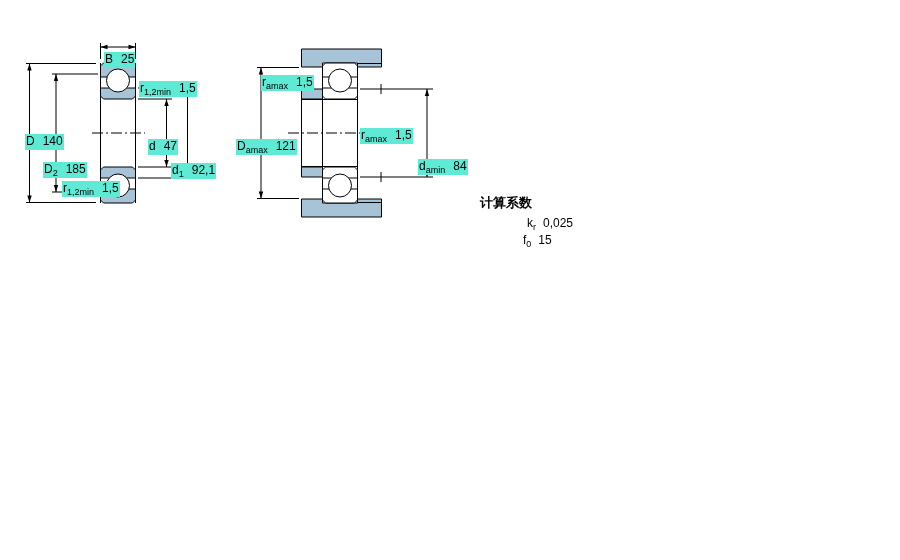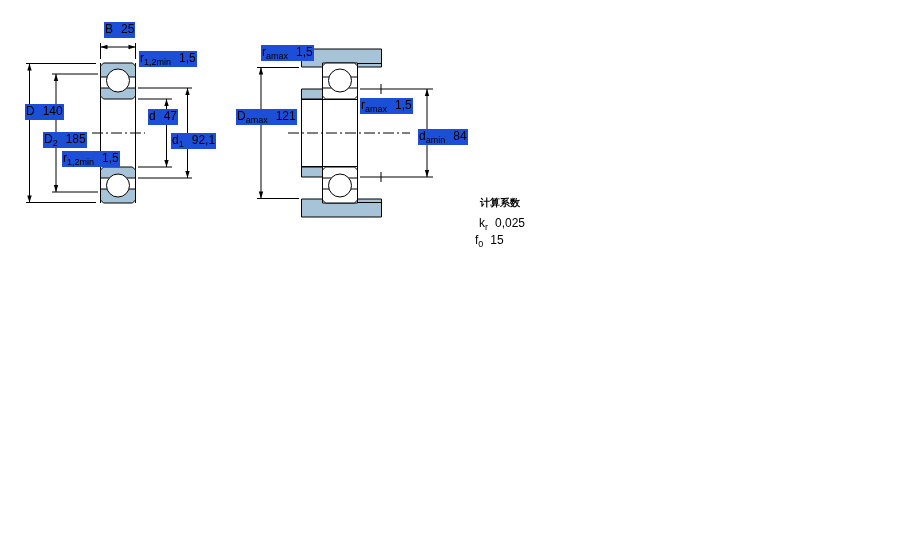--- a/index.html
+++ b/index.html
@@ -2,30 +2,30 @@
 <html><head>
 <meta charset="utf-8">
 <style>
   html,body{margin:0;padding:0;background:#ffffff;}
   .canvas{
     position:relative;width:900px;height:560px;background:#ffffff;
     font-family:"Liberation Sans",sans-serif;color:#000;overflow:hidden;
   }
   .linework{position:absolute;left:0;top:0;}
   .dim-label{
-    position:absolute;font-size:12px;line-height:15px;background:#1d4ed8;
-    padding:0 1px;white-space:nowrap;
+    position:absolute;font-size:12px;line-height:15px;background:#5eead4;
+    padding:0 1px;white-space:nowrap;margin-top:30px;
   }
   .dim-label sub{font-size:9px;line-height:1;}
   .dim-label .val{margin-left:8px;}
   .factors-title{
-    position:absolute;font-size:10px;line-height:15px;font-weight:bold;
+    position:absolute;font-size:13px;line-height:15px;font-weight:bold;
     white-space:nowrap;
   }
-  .factor-row{position:absolute;font-size:12px;line-height:15px;white-space:nowrap;}
+  .factor-row{position:absolute;font-size:12px;line-height:15px;white-space:nowrap;margin-left:48px;}
   .factor-row sub{font-size:9px;line-height:1;}
   .factor-row .val{margin-left:7px;}
 </style>
 </head>
 <body>
 
 <div class="canvas">
 
   <svg class="linework" width="900" height="560" viewBox="0 0 900 560">
 

